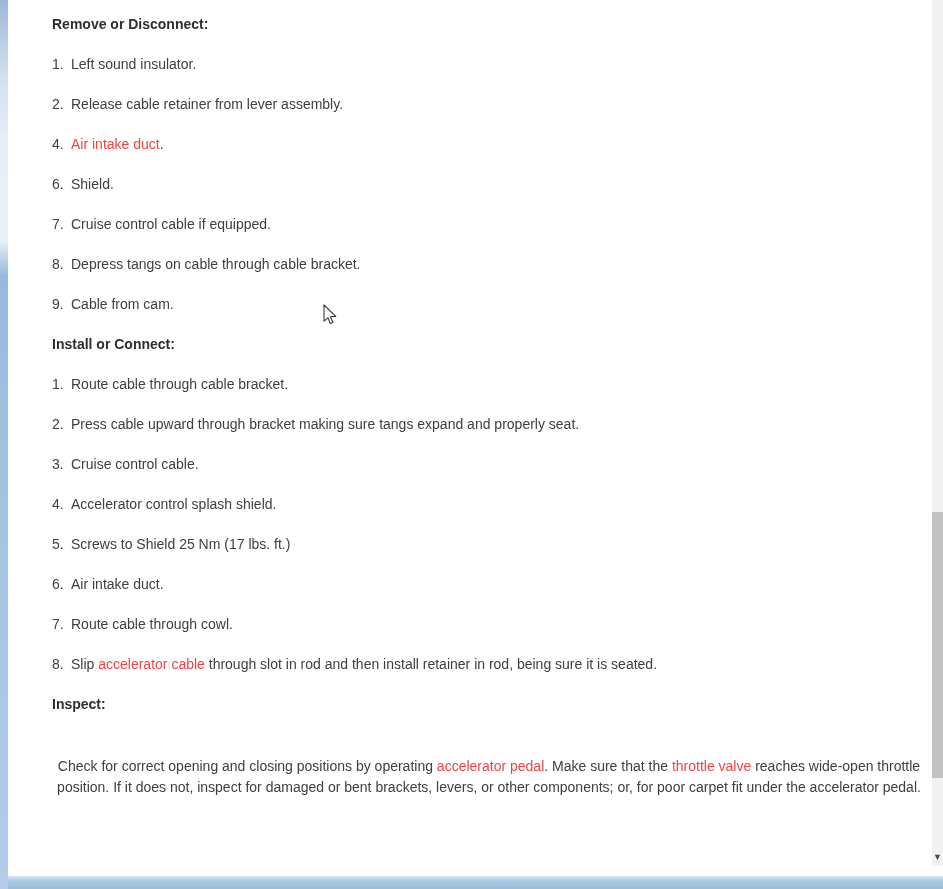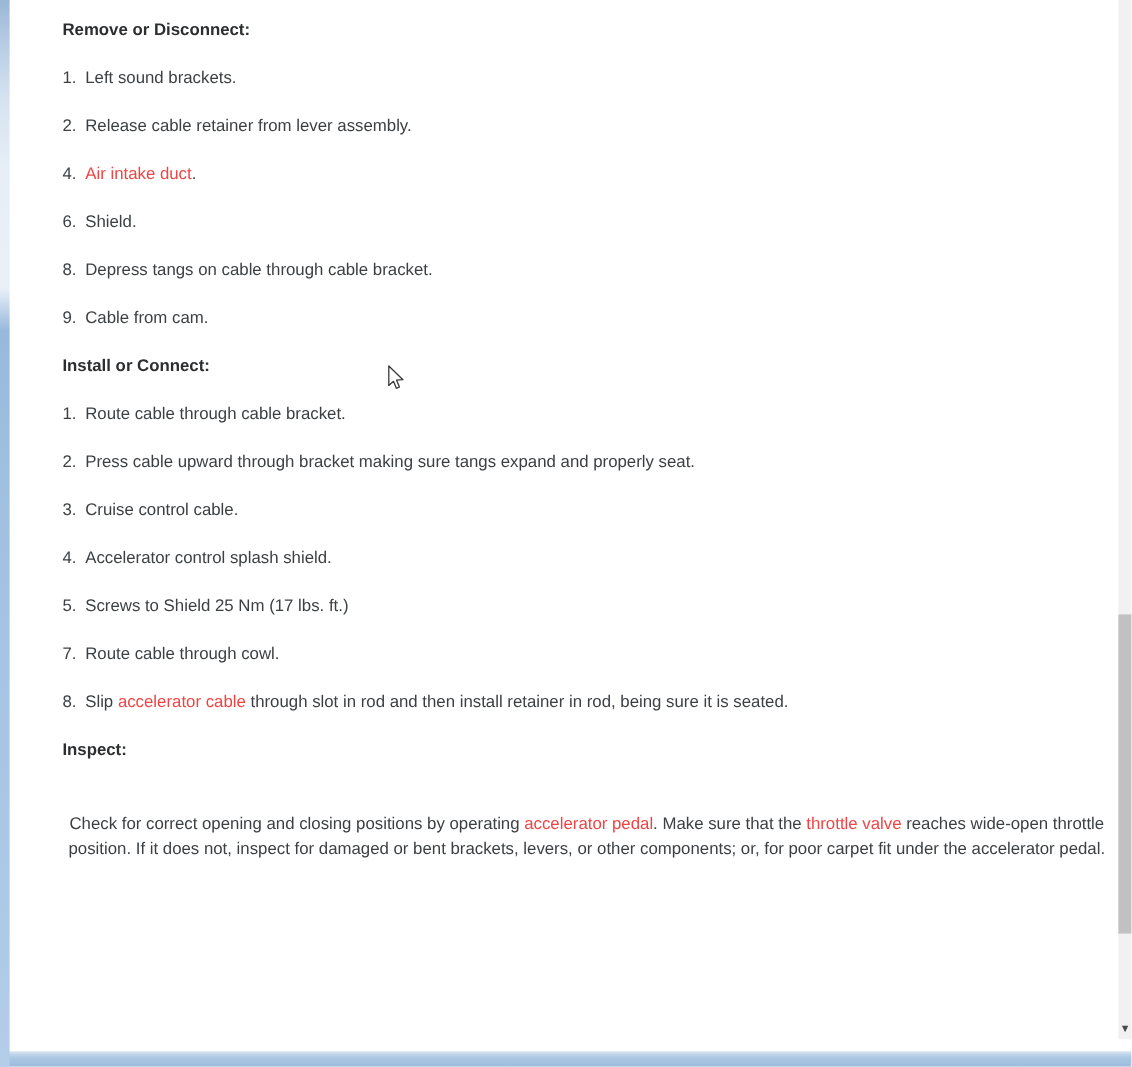--- a/index.html
+++ b/index.html
@@ -82,32 +82,34 @@
   }
 </style>
 </head>
 <body>
 
 <div class="left-strip"></div>
 
 <div class="content">
   <div id="doc">
       <div class="block heading">Remove or Disconnect:</div>
-      <div class="block item"><span class="num">1.</span><span class="seg">Left sound brackets.</span></div>
+      <div class="block item"><span class="num">1.</span><span class="seg">Left sound insulator.</span></div>
       <div class="block item"><span class="num">2.</span><span class="seg">Release cable retainer from lever assembly.</span></div>
       <div class="block item"><span class="num">4.</span><a class="link">Air intake duct</a><span class="seg">.</span></div>
       <div class="block item"><span class="num">6.</span><span class="seg">Shield.</span></div>
+      <div class="block item"><span class="num">7.</span><span class="seg">Cruise control cable if equipped.</span></div>
       <div class="block item"><span class="num">8.</span><span class="seg">Depress tangs on cable through cable bracket.</span></div>
       <div class="block item"><span class="num">9.</span><span class="seg">Cable from cam.</span></div>
       <div class="block heading">Install or Connect:</div>
       <div class="block item"><span class="num">1.</span><span class="seg">Route cable through cable bracket.</span></div>
       <div class="block item"><span class="num">2.</span><span class="seg">Press cable upward through bracket making sure tangs expand and properly seat.</span></div>
       <div class="block item"><span class="num">3.</span><span class="seg">Cruise control cable.</span></div>
       <div class="block item"><span class="num">4.</span><span class="seg">Accelerator control splash shield.</span></div>
       <div class="block item"><span class="num">5.</span><span class="seg">Screws to Shield 25 Nm (17 lbs. ft.)</span></div>
+      <div class="block item"><span class="num">6.</span><span class="seg">Air intake duct.</span></div>
       <div class="block item"><span class="num">7.</span><span class="seg">Route cable through cowl.</span></div>
       <div class="block item"><span class="num">8.</span><span class="seg">Slip </span><a class="link">accelerator cable</a><span class="seg"> through slot in rod and then install retainer in rod, being sure it is seated.</span></div>
       <div class="block heading">Inspect:</div>
       <div class="para"><span class="seg">Check for correct opening and closing positions by operating </span><a class="link">accelerator pedal</a><span class="seg">. Make sure that the </span><a class="link">throttle valve</a><span class="seg"> reaches wide-open throttle position. If it does not, inspect for damaged or bent brackets, levers, or other components; or, for poor carpet fit under the accelerator pedal.</span></div>
     </div>
 </div>
 
 <div class="sb-track">
   <div class="sb-thumb"></div>
   <div class="sb-arrow-down">▼</div>

